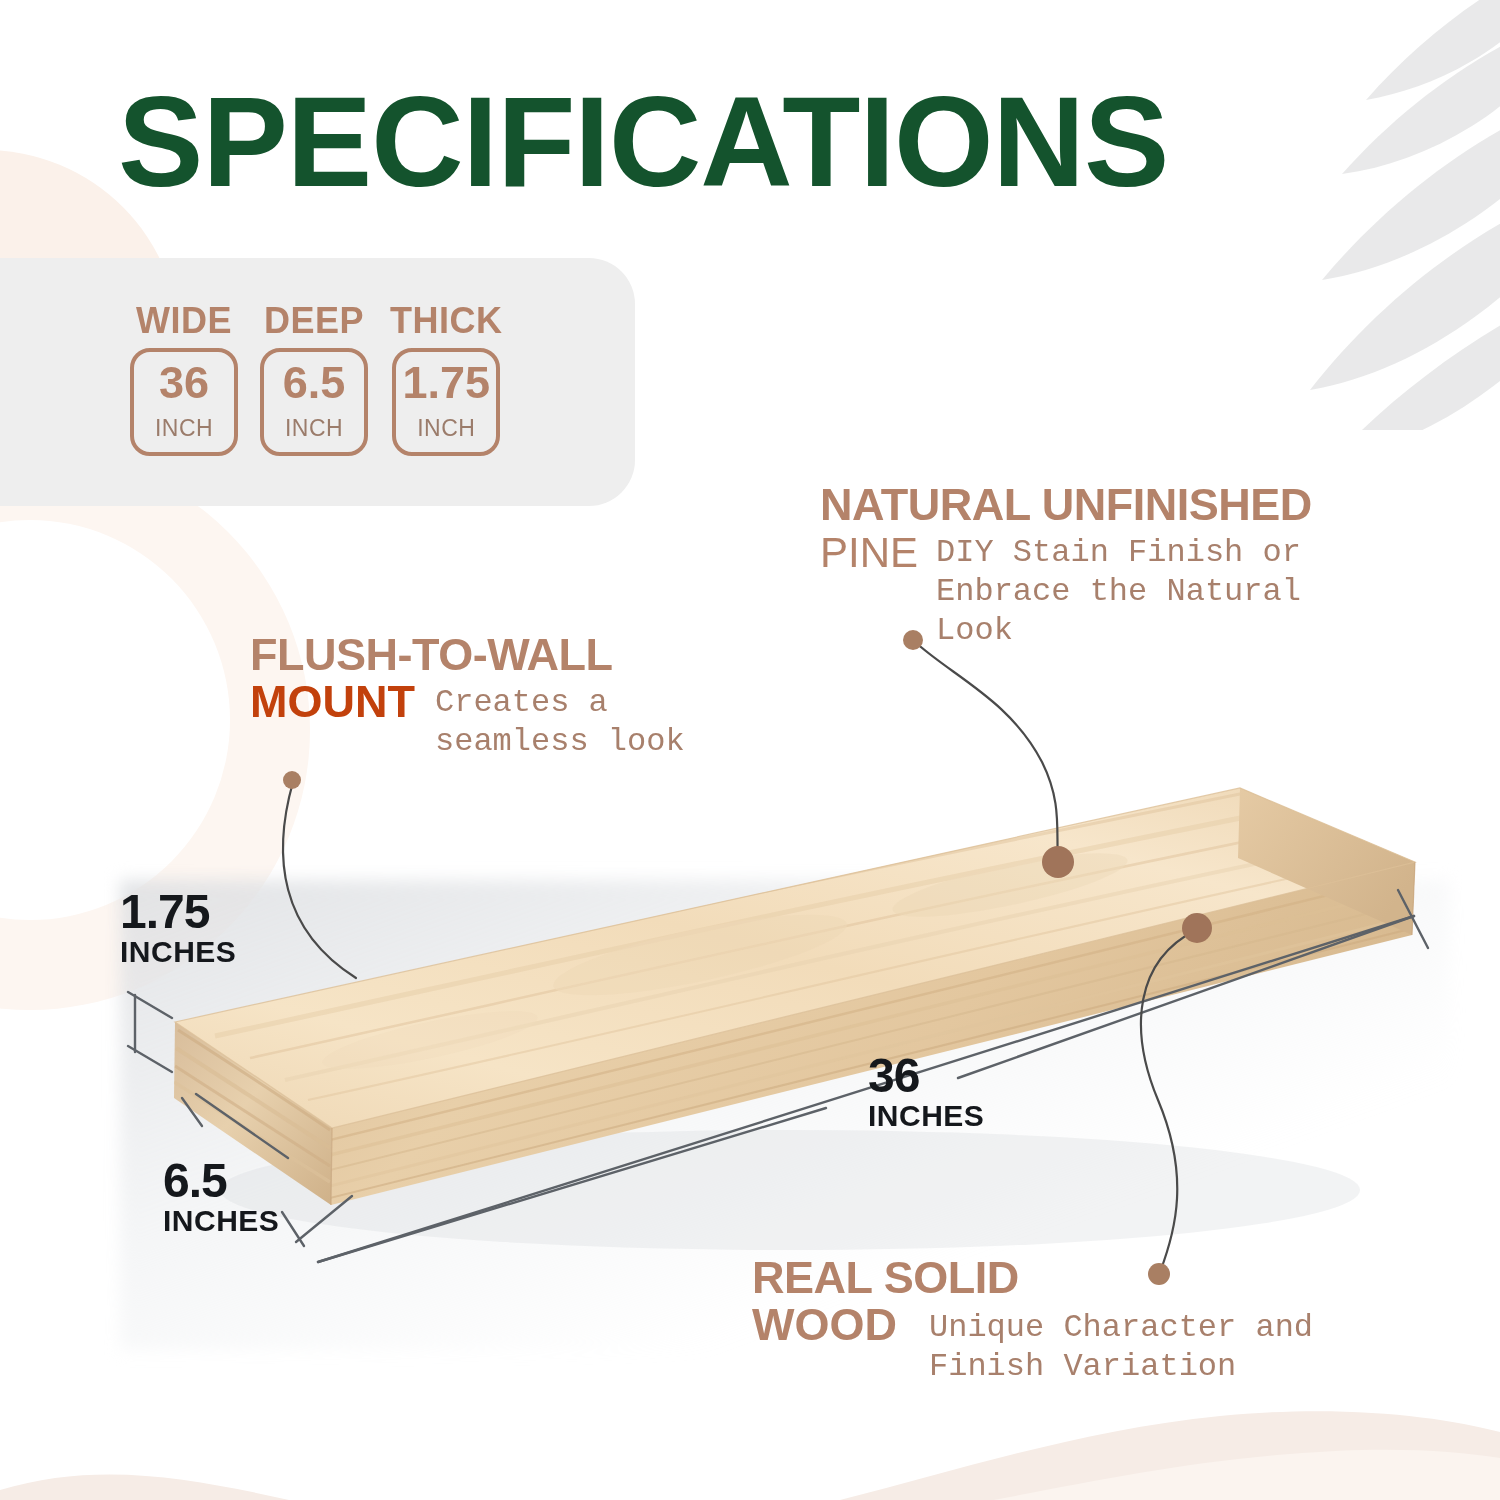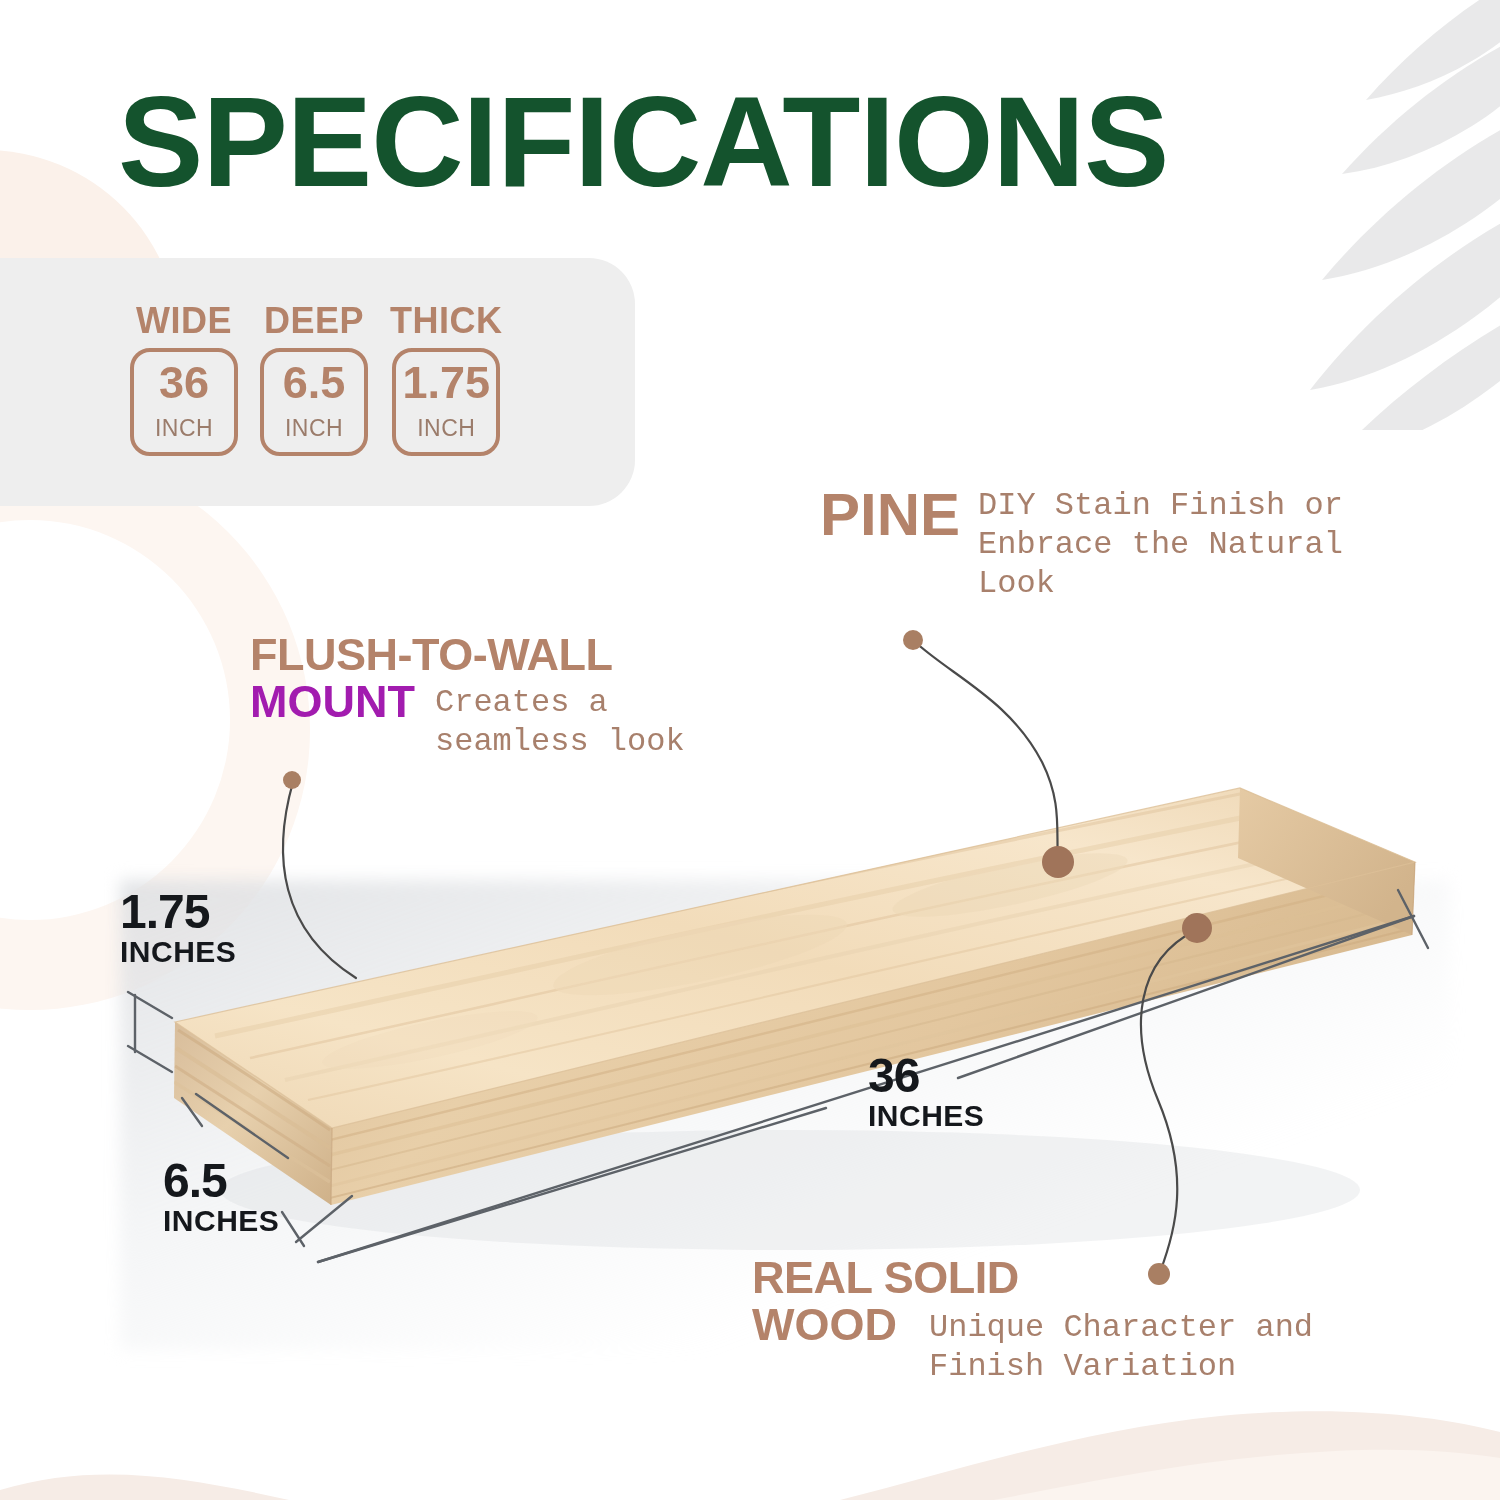--- a/index.html
+++ b/index.html
@@ -155,26 +155,26 @@
     font-size: 32px;
     font-weight: 400;
     color: #a8806c;
     line-height: 1.22;
     font-family: Liberation Mono, monospace;
   }
 
   #callout-pine { left: 820px; top: 482px; width: 600px; }
   #callout-pine .callout-head { display: block; }
   #callout-pine .pine-row { display: flex; align-items: flex-start; gap: 18px; margin-top: 2px; }
-  #callout-pine .pine-head2 { font-size: 60px; font-weight: 700; color: #b4836a; line-height: 1.04; }
+  #callout-pine .pine-head2 { font-size: 42px; font-weight: 400; color: #b4836a; line-height: 1.04; }
   #callout-pine .callout-body { margin-top: 2px; width: 380px; }
 
   #callout-flush { left: 250px; top: 632px; width: 530px; }
   #callout-flush .flush-row { display: flex; align-items: flex-start; gap: 20px; }
-  #callout-flush .flush-head2 { font-size: 45px; font-weight: 700; color: #a21caf; line-height: 1.04; }
+  #callout-flush .flush-head2 { font-size: 45px; font-weight: 700; color: #c2410c; line-height: 1.04; }
   #callout-flush .callout-body { margin-top: 4px; width: 260px; }
 
   #callout-wood { left: 752px; top: 1255px; width: 660px; }
   #callout-wood .wood-row { display: flex; align-items: flex-start; gap: 32px; }
   #callout-wood .wood-head2 { font-size: 45px; font-weight: 700; color: #b4836a; line-height: 1.04; }
   #callout-wood .callout-body { margin-top: 6px; width: 420px; }
 
   
   .dim-label { position: absolute; color: #15181c; }
   .dim-num {
@@ -378,20 +378,21 @@
       <path d="M1196,930 C1136,960 1128,1028 1158,1100 C1190,1176 1176,1230 1160,1272"></path>
     </g>
     <circle cx="292" cy="780" r="9" fill="#a97f63"></circle>
     <circle cx="913" cy="640" r="10" fill="#a97f63"></circle>
     <circle cx="1058" cy="862" r="16" fill="#a0745a"></circle>
     <circle cx="1197" cy="928" r="15" fill="#a0745a"></circle>
     <circle cx="1159" cy="1274" r="11" fill="#a97f63"></circle>
   </svg>
 
   <div class="callout" id="callout-pine">
+    <div class="callout-head">NATURAL UNFINISHED</div>
     <div class="pine-row">
       <div class="pine-head2">PINE</div>
       <div class="callout-body">DIY Stain Finish or Enbrace the Natural Look</div>
     </div>
   </div>
 
   <div class="callout" id="callout-flush">
     <div class="callout-head">FLUSH-TO-WALL</div>
     <div class="flush-row">
       <div class="flush-head2">MOUNT</div>

